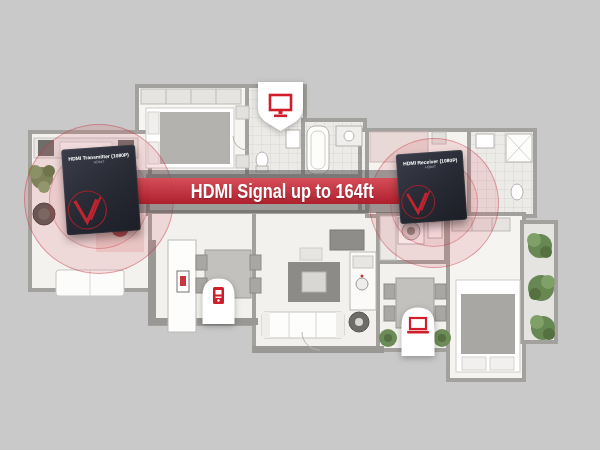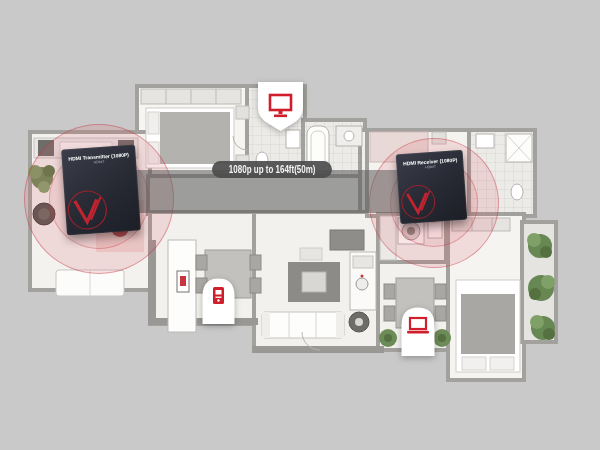--- a/index.html
+++ b/index.html
@@ -207,22 +207,22 @@
       <circle cx="543" cy="328" r="12" fill="#678753"></circle>
         <circle cx="537" cy="322" r="7" fill="#7fa066"></circle>
         <circle cx="549" cy="334" r="6" fill="#54713f"></circle>
     </g>
   </svg>
 
   <div class="signal-circle" id="circle-tx"></div>
   <div class="signal-circle" id="circle-rx"></div>
 
   <div class="band-gray"></div>
-  <div class="range-pill">
-    <span>1080p up to 164ft(50m)</span>
+  <div class="band-red">
+    <span class="headline">HDMI Signal up to 164ft</span>
   </div>
 
   <div class="device" id="device-tx">
     <div class="device-labels">
       <div class="device-title">HDMI Transmitter (1080P)</div>
       <div class="device-model">HDbitT</div>
     </div>
     <span class="device-logo">
       <svg width="44" height="44" viewBox="0 0 44 44">
         <circle cx="20" cy="22" r="19" fill="none" stroke="rgba(186,32,44,0.75)" stroke-width="1.2"></circle>

